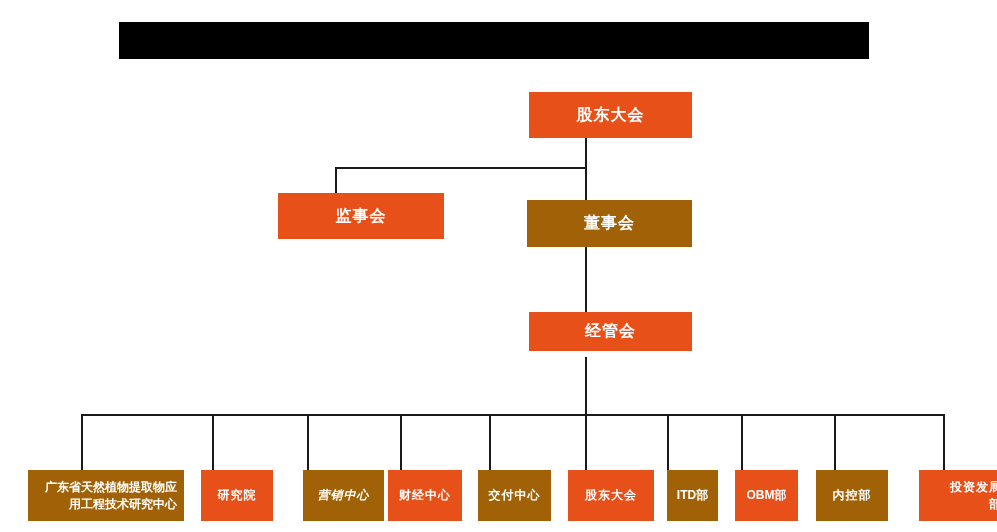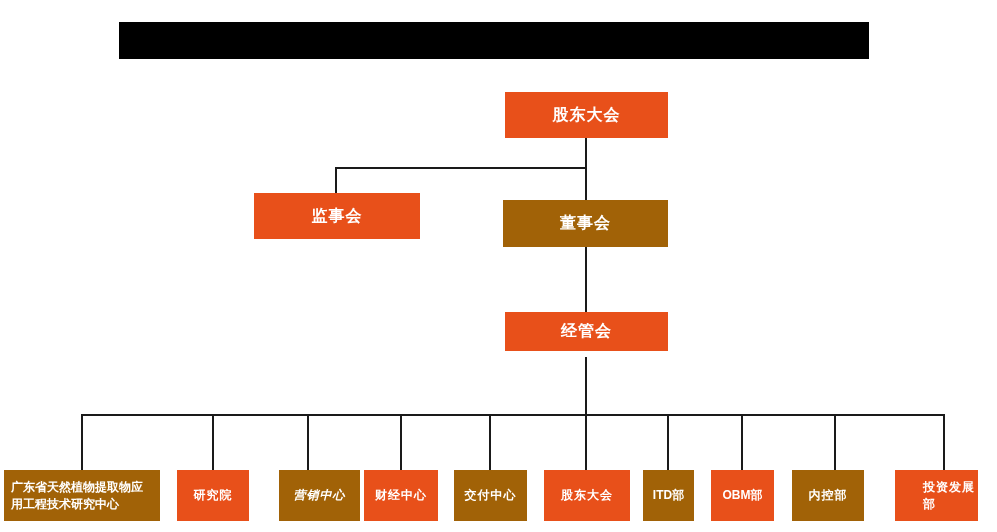--- a/index.html
+++ b/index.html
@@ -22,23 +22,24 @@
     left: 0; top: 0;
     width: 997px; height: 532px;
   }
   .node {
     position: absolute;
     display: flex;
     align-items: center;
     justify-content: center;
     color: #ffffff;
     font-weight: bold;
-    text-align: left;
+    text-align: right;
     box-sizing: border-box;
     letter-spacing: 1px;
+    margin-left: 24px;
   }
   .primary   { background: #E8501A; }
   .secondary { background: #a16207; }
 
   
   .n-shareholders { left: 505px; top:  92px; width: 163px; height: 46px; font-size: 16px; }
   .n-supervisors  { left: 254px; top: 193px; width: 166px; height: 46px; font-size: 16px; }
   .n-directors    { left: 503px; top: 200px; width: 165px; height: 47px; font-size: 16px; }
   .n-management   { left: 505px; top: 312px; width: 163px; height: 39px; font-size: 16px; }
 

